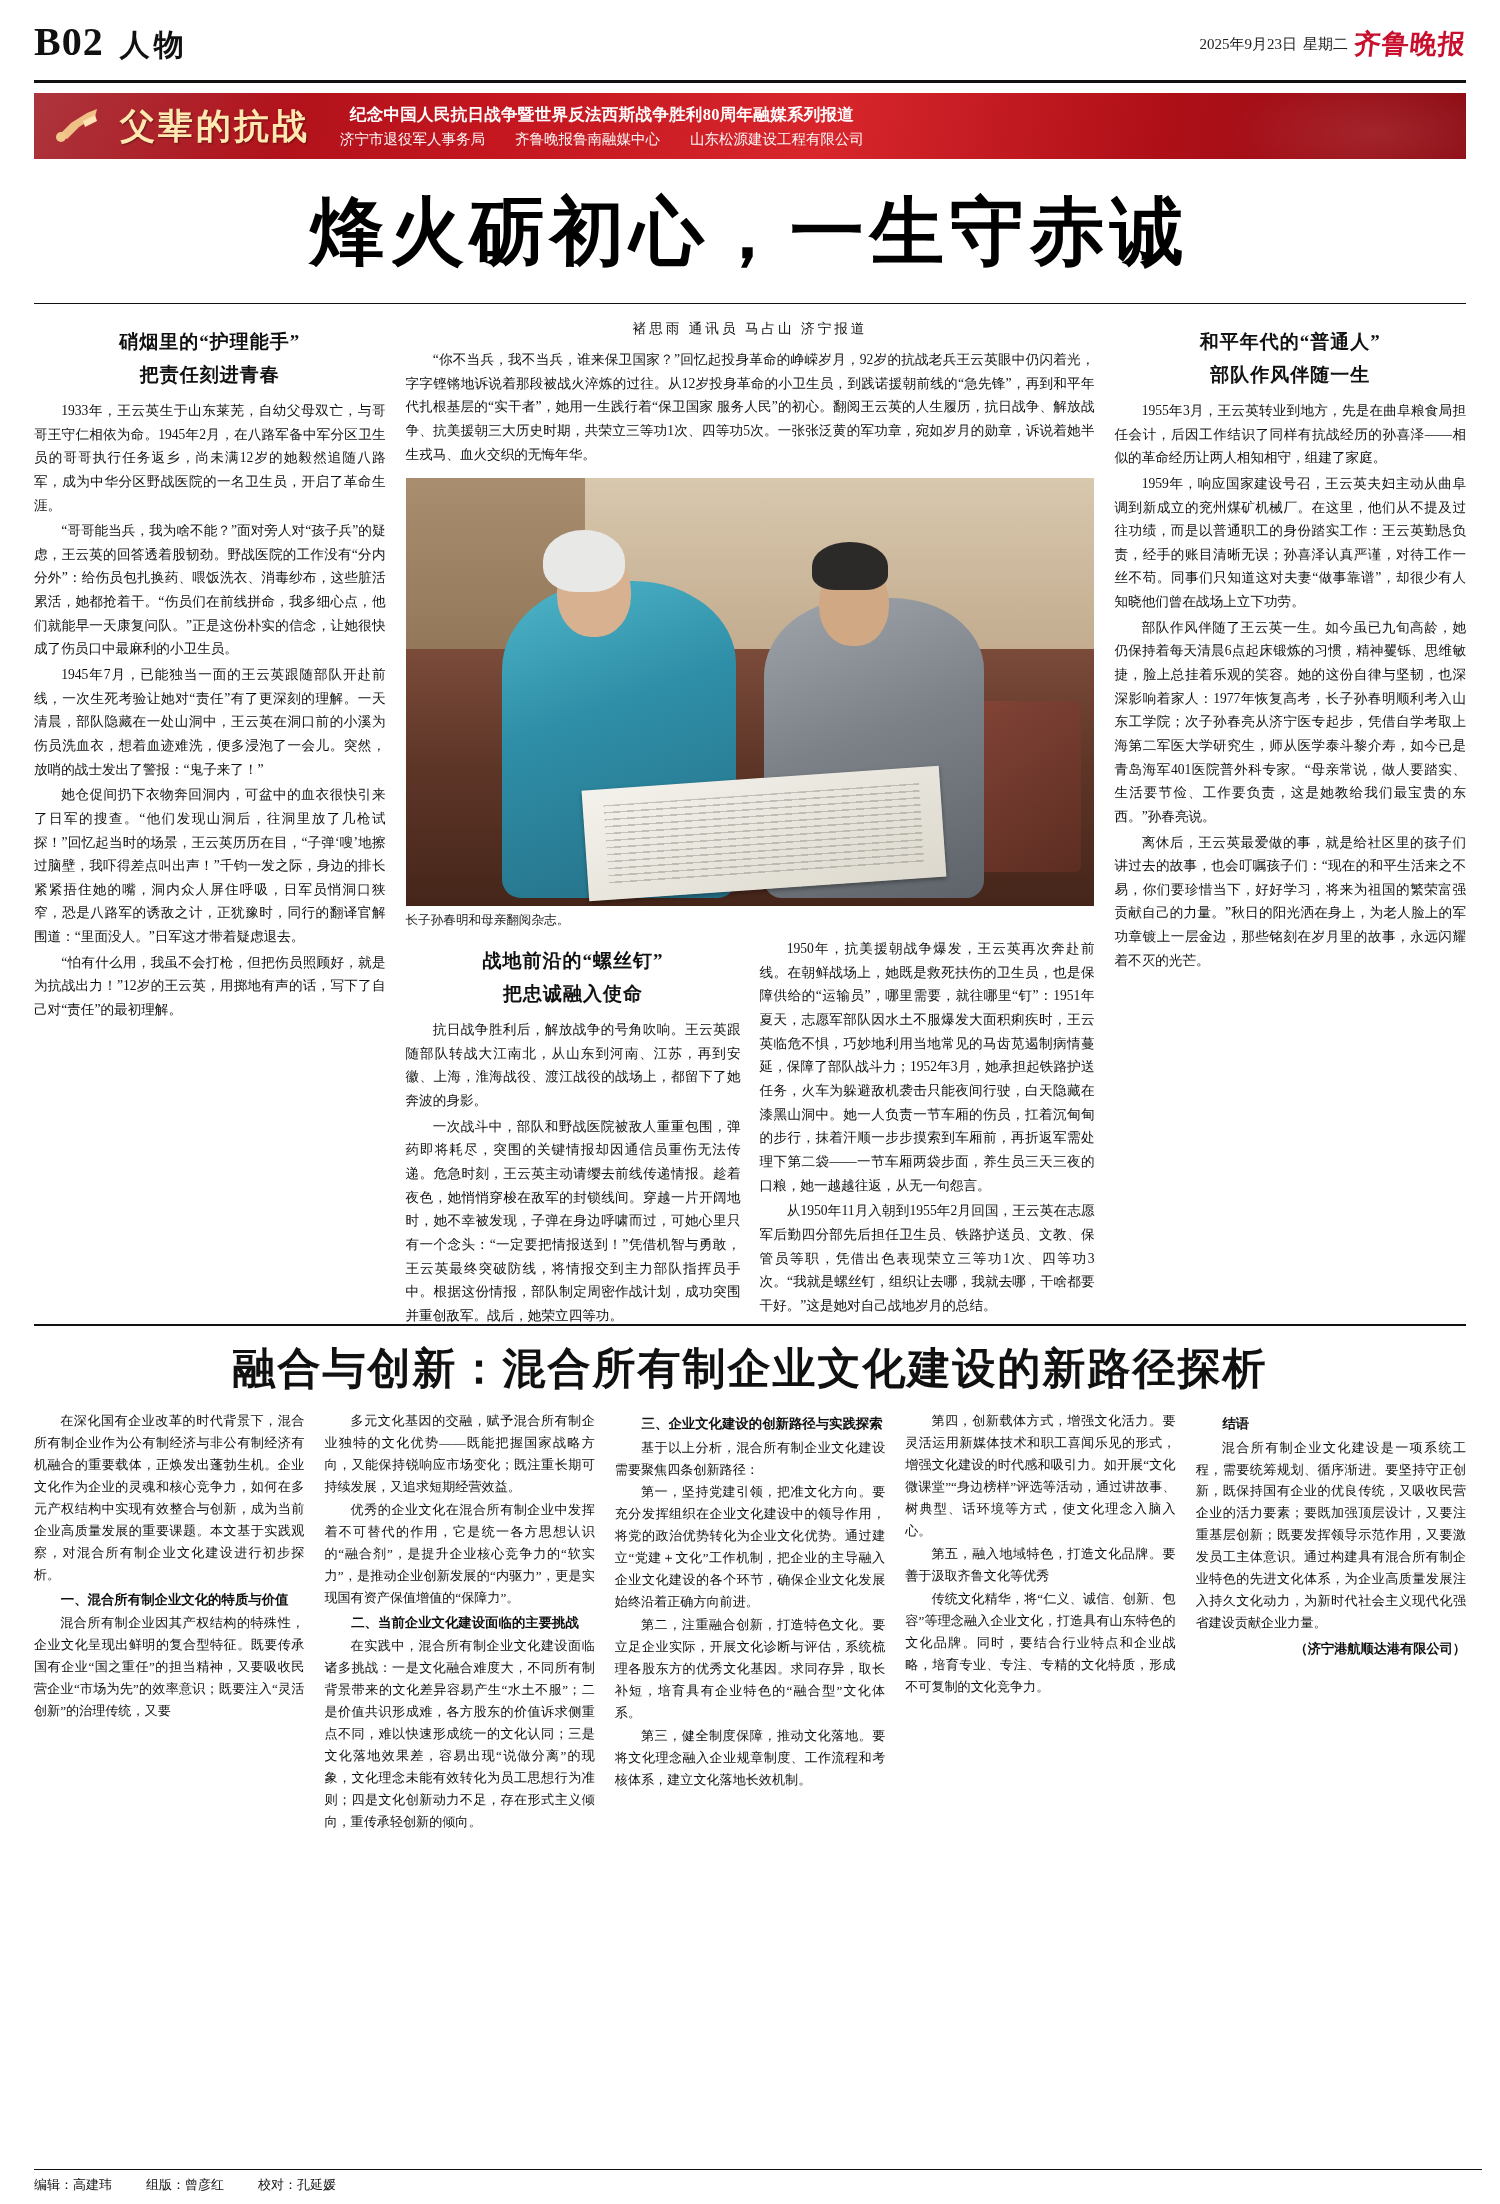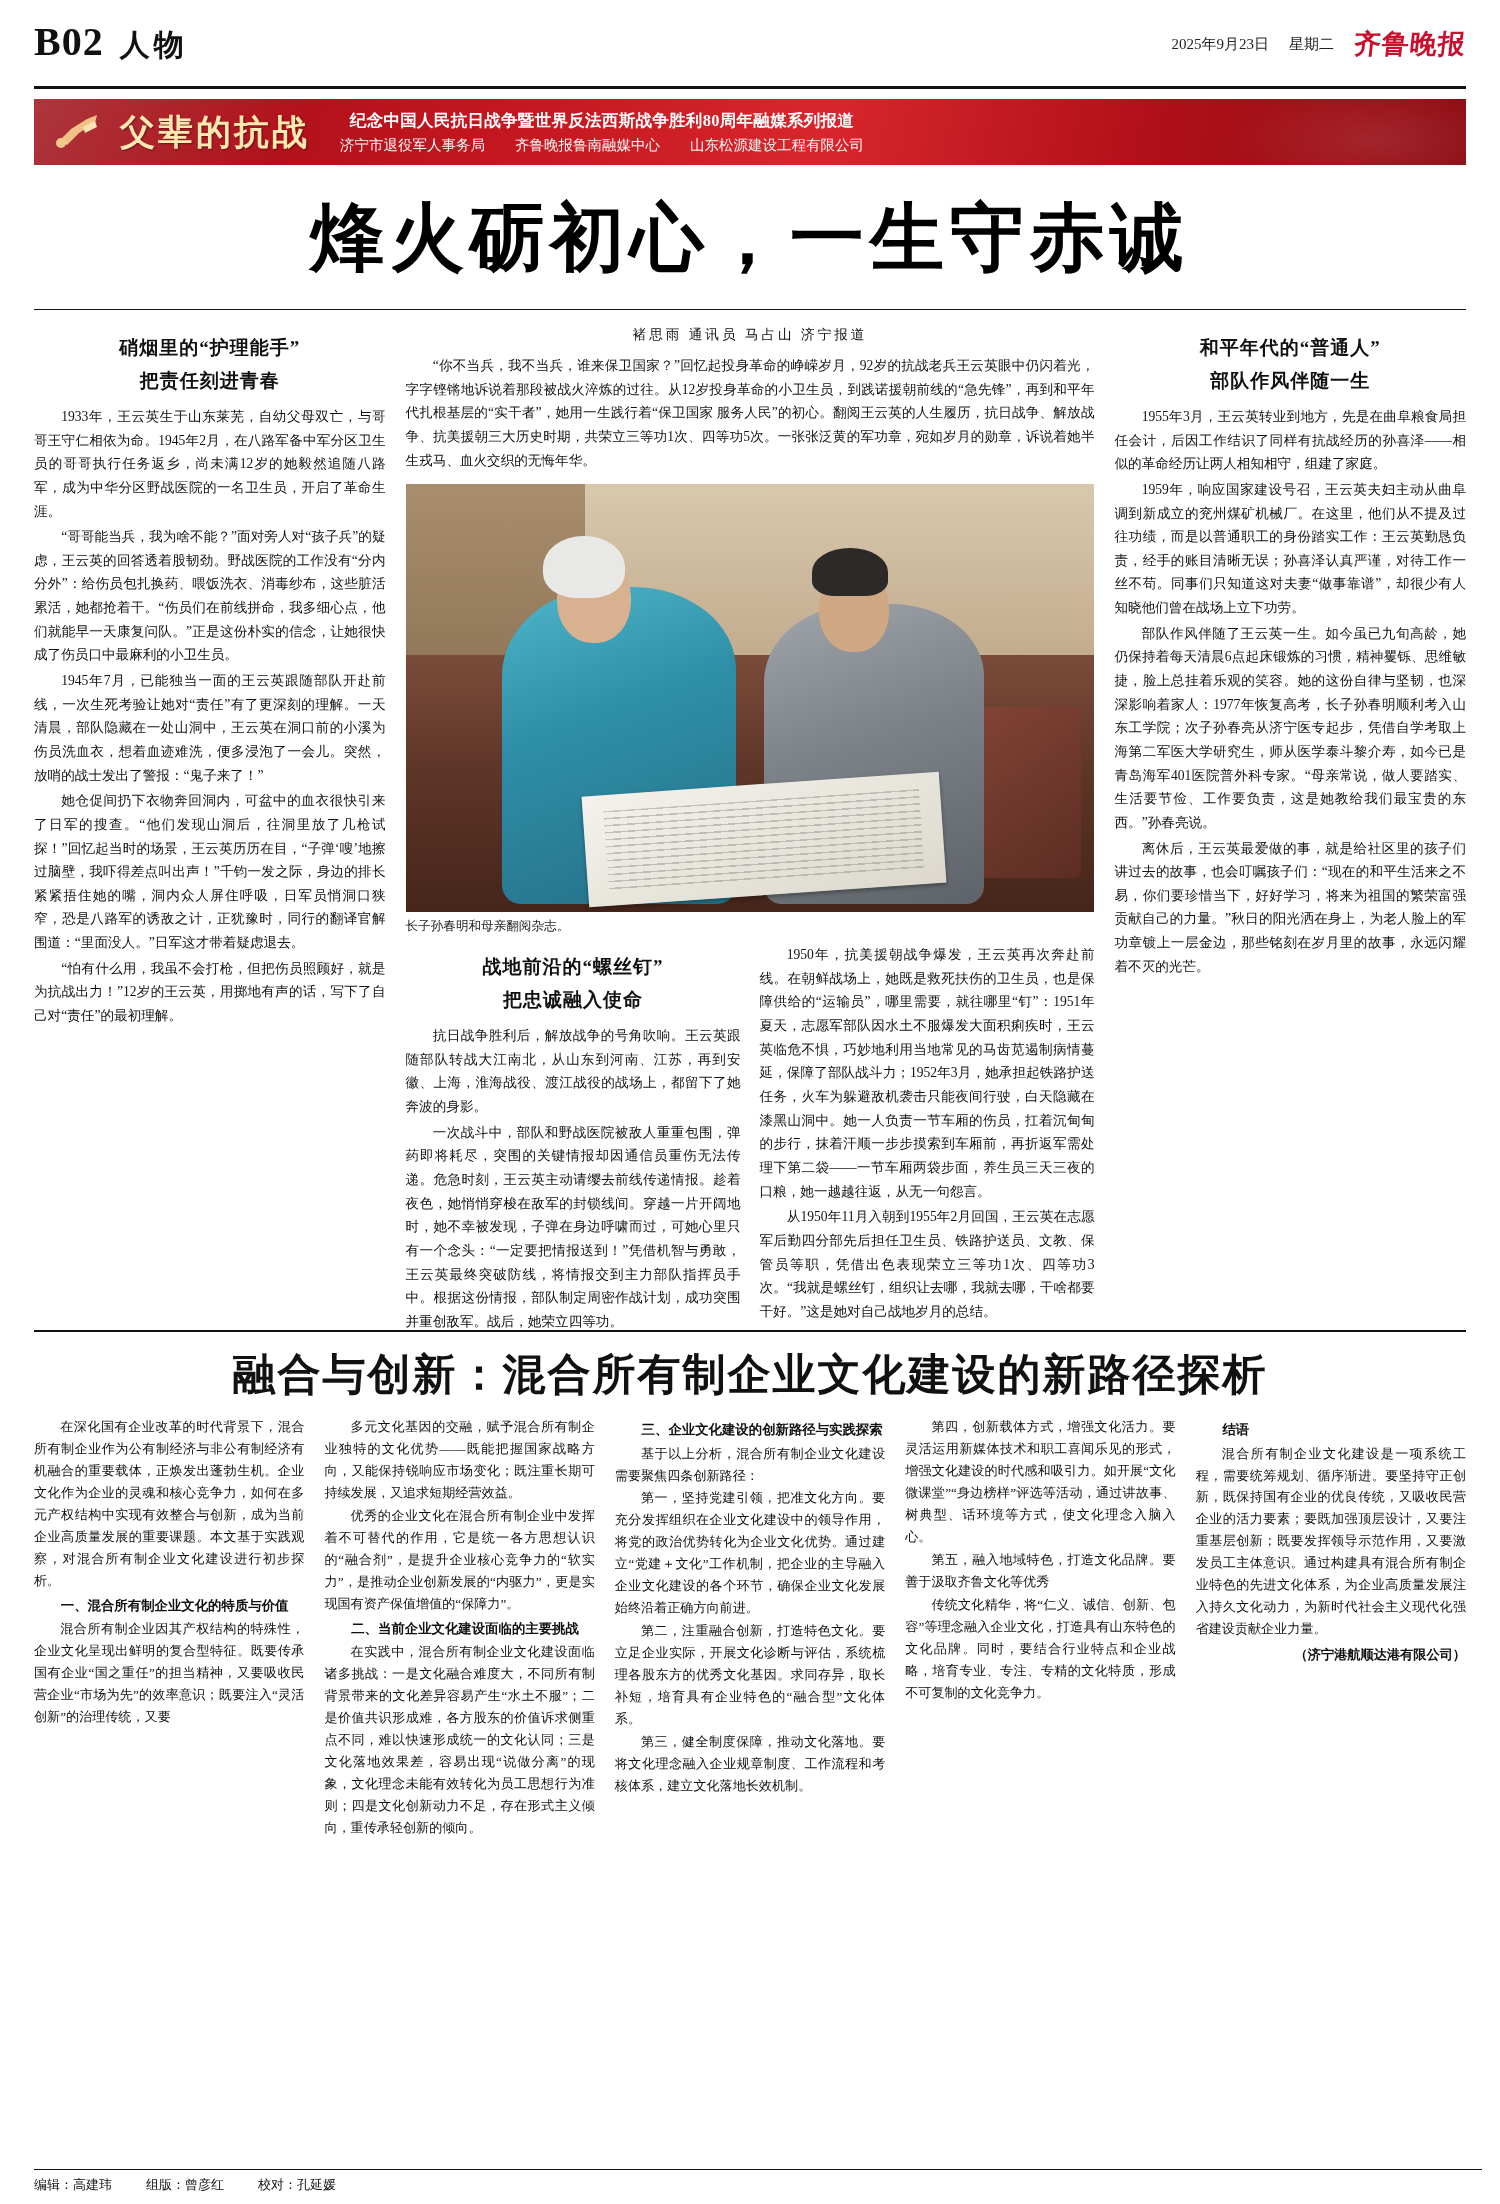--- a/index.html
+++ b/index.html
@@ -14,31 +14,31 @@
   .page{
     position:relative;
     width:1500px;height:2204px;
     box-sizing:border-box;
     padding:18px 34px 0 34px;
   }
   
   .masthead{
     display:flex;align-items:flex-end;justify-content:space-between;
     border-bottom:3px solid #111;
-    padding-bottom:20px;
+    padding-bottom:14px;
   }
   .mast-left{display:flex;align-items:baseline;gap:16px;}
   .mast-pageno{
     font-family:"Liberation Serif", serif;
     font-size:40px;font-weight:bold;letter-spacing:1px;
   }
   .mast-section{
     font-size:30px;font-weight:bold;letter-spacing:4px;
   }
-  .mast-right{display:flex;align-items:center;gap:20px;padding-bottom:4px;justify-content:flex-end;}
+  .mast-right{display:flex;align-items:center;gap:6px;padding-bottom:4px;justify-content:flex-end;}
   .mast-date,.mast-week{font-size:15px;color:#222;}
   .mast-logo{
     font-size:27px;font-weight:bold;color:#c8102e;letter-spacing:1px;
     font-family:"Liberation Serif", serif;
     border-left:none;
     transform:skewX(-6deg);
   }
   
   .banner{
     margin-top:10px;

